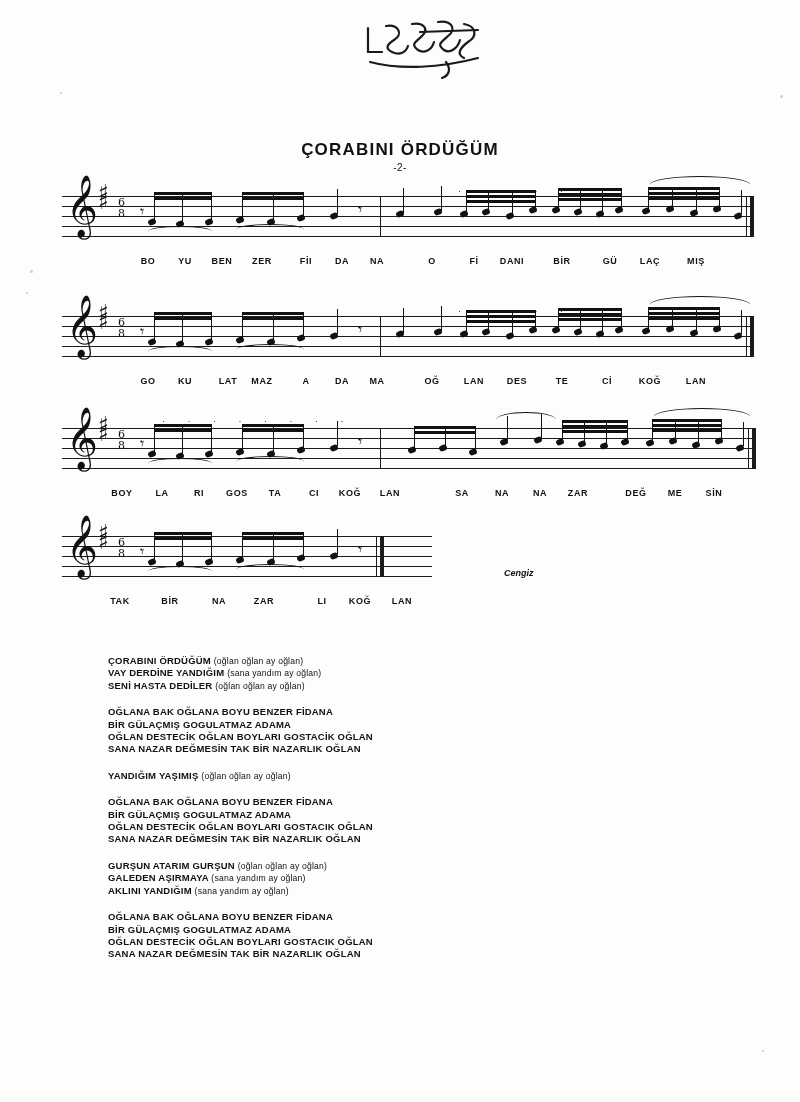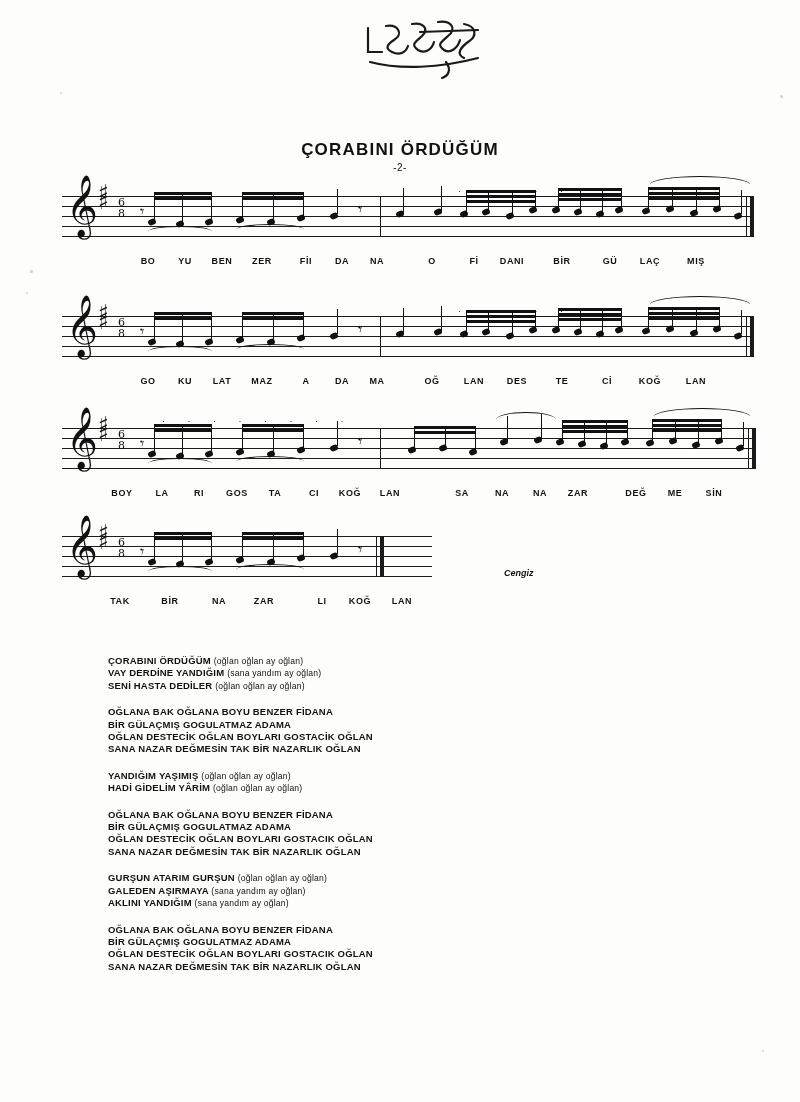--- a/index.html
+++ b/index.html
@@ -458,21 +458,21 @@
         <i class="thin"></i>
           <i class="thick"></i>
       </div>
     </div>
     <div class="dots-row" style="left:396px; top:-6px;">·    ·    ·    ·    ·</div>
   </div>
 
   <div class="syllables" style="top:376px;">
     <div class="syl" style="left:86px;">GO</div>
     <div class="syl" style="left:123px;">KU</div>
-    <div class="syl" style="left:160px;">LAT</div>
+    <div class="syl" style="left:166px;">LAT</div>
     <div class="syl" style="left:200px;">MAZ</div>
     <div class="syl" style="left:244px;">A</div>
     <div class="syl" style="left:280px;">DA</div>
     <div class="syl" style="left:315px;">MA</div>
     <div class="syl" style="left:370px;">OĞ</div>
     <div class="syl" style="left:412px;">LAN</div>
     <div class="syl" style="left:455px;">DES</div>
     <div class="syl" style="left:500px;">TE</div>
     <div class="syl" style="left:545px;">Cİ</div>
     <div class="syl" style="left:588px;">KOĞ</div>
@@ -667,21 +667,20 @@
 
     <div class="verse">
       <div class="ln"><span>OĞLANA BAK OĞLANA BOYU BENZER FİDANA</span></div>
       <div class="ln"><span>BİR GÜLAÇMIŞ GOGULATMAZ ADAMA</span></div>
       <div class="ln"><span>OĞLAN DESTECİK OĞLAN BOYLARI  GOSTACİK OĞLAN</span></div>
       <div class="ln"><span>SANA  NAZAR DEĞMESİN TAK BİR NAZARLIK OĞLAN</span></div>
     </div>
 
     <div class="verse">
       <div class="ln"><span>YANDIĞIM YAŞIMIŞ</span> <span class="paren">(oğlan oğlan ay oğlan)</span></div>
-      <div class="ln"><span>HADİ GİDELİM YÂRİM</span> <span class="paren">(oğlan oğlan ay oğlan)</span></div>
     </div>
 
     <div class="verse">
       <div class="ln"><span>OĞLANA BAK OĞLANA BOYU BENZER FİDANA</span></div>
       <div class="ln"><span>BİR GÜLAÇMIŞ GOGULATMAZ ADAMA</span></div>
       <div class="ln"><span>OĞLAN DESTECİK OĞLAN BOYLARI  GOSTACIK OĞLAN</span></div>
       <div class="ln"><span>SANA NAZAR DEĞMESİN TAK BİR NAZARLIK OĞLAN</span></div>
     </div>
 
     <div class="verse">

